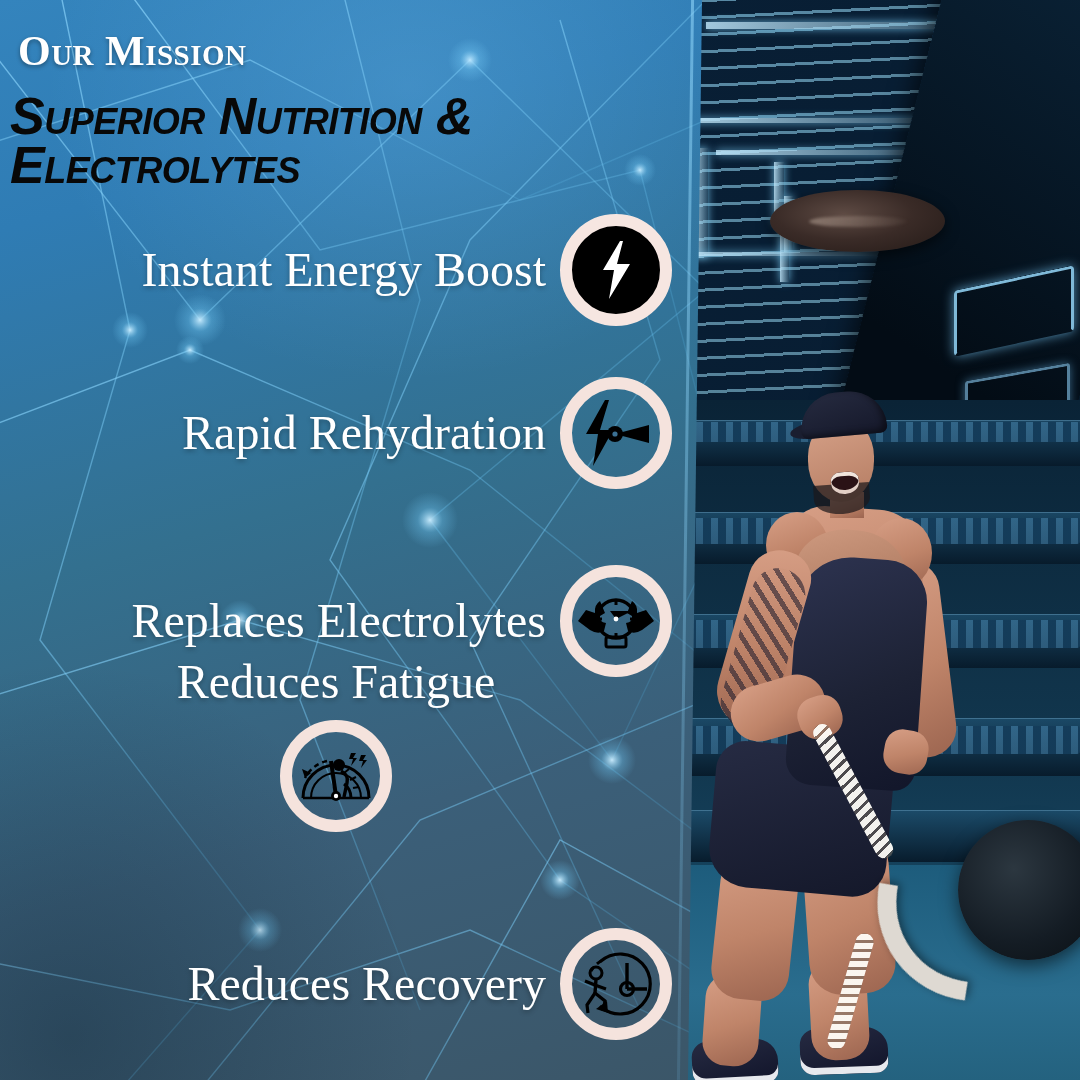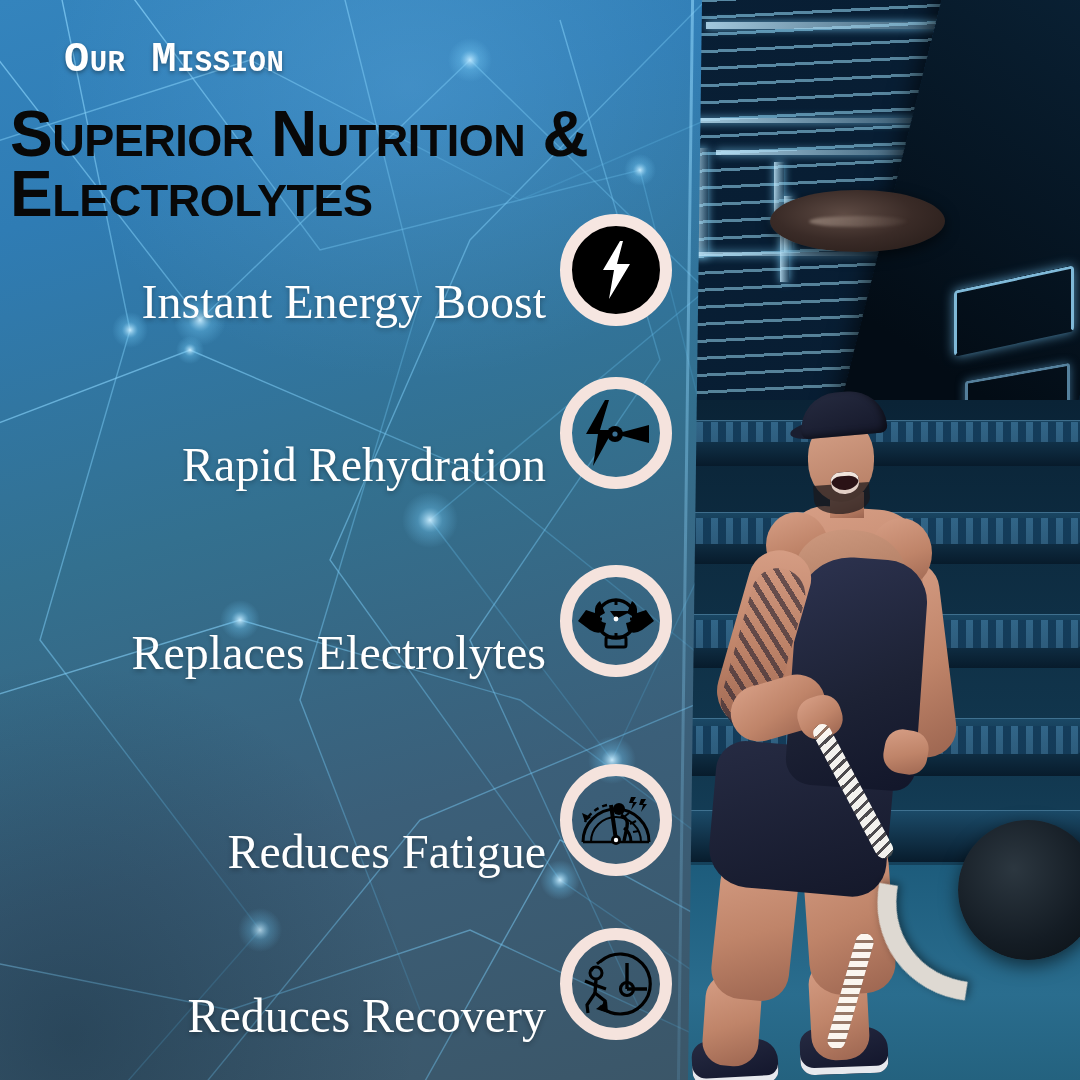--- a/index.html
+++ b/index.html
@@ -252,49 +252,49 @@
   }
   .panel-edge-glow {
     position:absolute; top:0; left:684px; width:3px; height:1080px;
     background:linear-gradient(180deg,rgba(150,220,255,.55),rgba(110,180,220,.18));
     transform:skewX(-0.75deg);
     filter:blur(.6px);
   }
 
   
   .eyebrow {
-    position:absolute; left:18px; top:36px;
-    font-family:Liberation Mono, monospace;
+    position:absolute; left:18px; top:27px;
+    font-family:Liberation Serif, serif;
     font-variant:small-caps;
     font-weight:700;
     font-size:42px;
     letter-spacing:.5px;
     color:#ffffff;
     text-shadow:0 2px 4px rgba(0,0,0,.38);
-    margin-left:46px;
   }
   .headline {
-    position:absolute; left:10px; top:104px;
+    position:absolute; left:10px; top:92px;
     width:700px;
     font-family:"Liberation Sans", sans-serif;
     font-variant:small-caps;
     font-weight:700;
-    font-size:64px;
+    font-size:52px;
     line-height:.94;
     letter-spacing:-.5px;
     color:#080808;
+    font-style:italic;
   }
 
   
   .row {
     position:absolute;
     left:0; width:672px;
     height:112px;
     display:flex;
-    align-items:flex-end;
+    align-items:center;
     justify-content:flex-end;
     gap:14px;
   }
   .row-label {
     font-family:"Liberation Serif", serif;
     font-size:48px;
     color:#ffffff;
     white-space:nowrap;
     text-shadow:0 2px 5px rgba(0,0,0,.30);
     line-height:1;
@@ -308,21 +308,21 @@
     background:transparent;
     display:flex; align-items:center; justify-content:center;
     box-sizing:border-box;
   }
   .badge.filled { background:#000; border-color:#f6e6e1; }
   .badge svg { display:block; overflow:visible; }
 
   .row-1 { top:214px; }
   .row-2 { top:377px; }
   .row-3 { top:565px; }
-  .row-4 { top:764px; }
+  .row-4 { top:720px;flex-direction:column; }
   .row-5 { top:928px; }
 </style>
 </head>
 <body>
 
 <div id="poster">
 
   <div class="photo">
 
     <div class="photo-ceiling">

